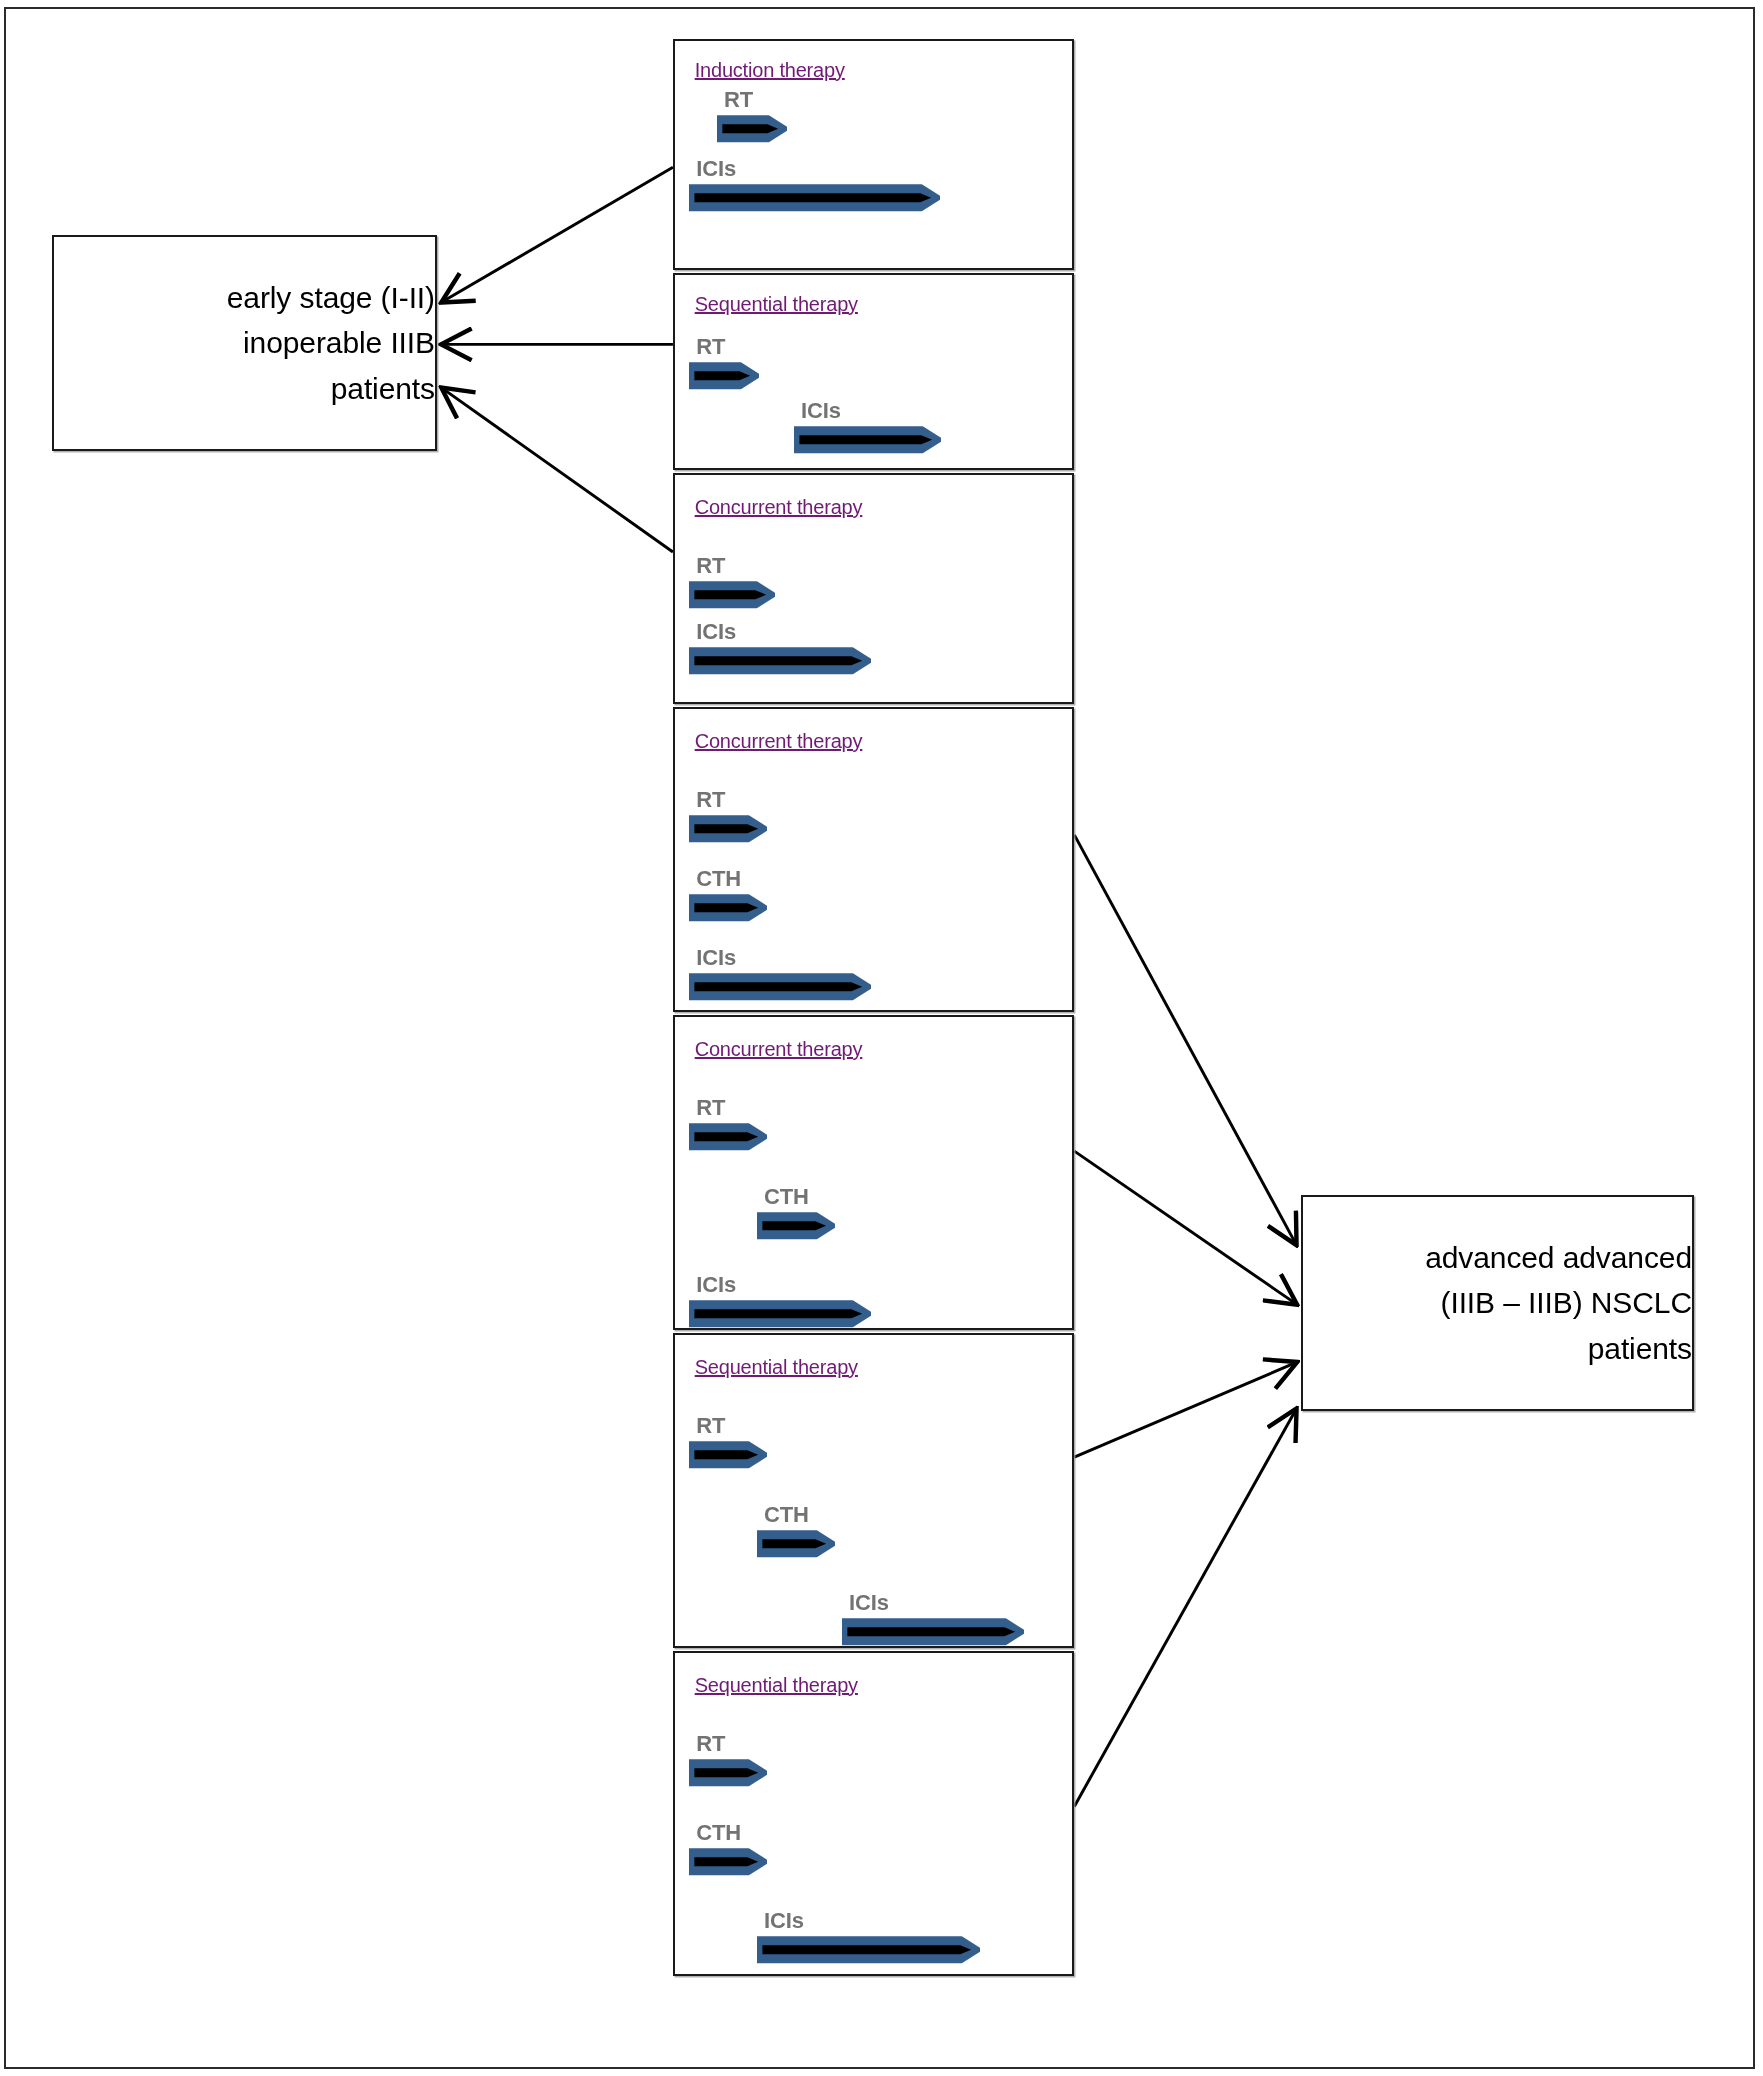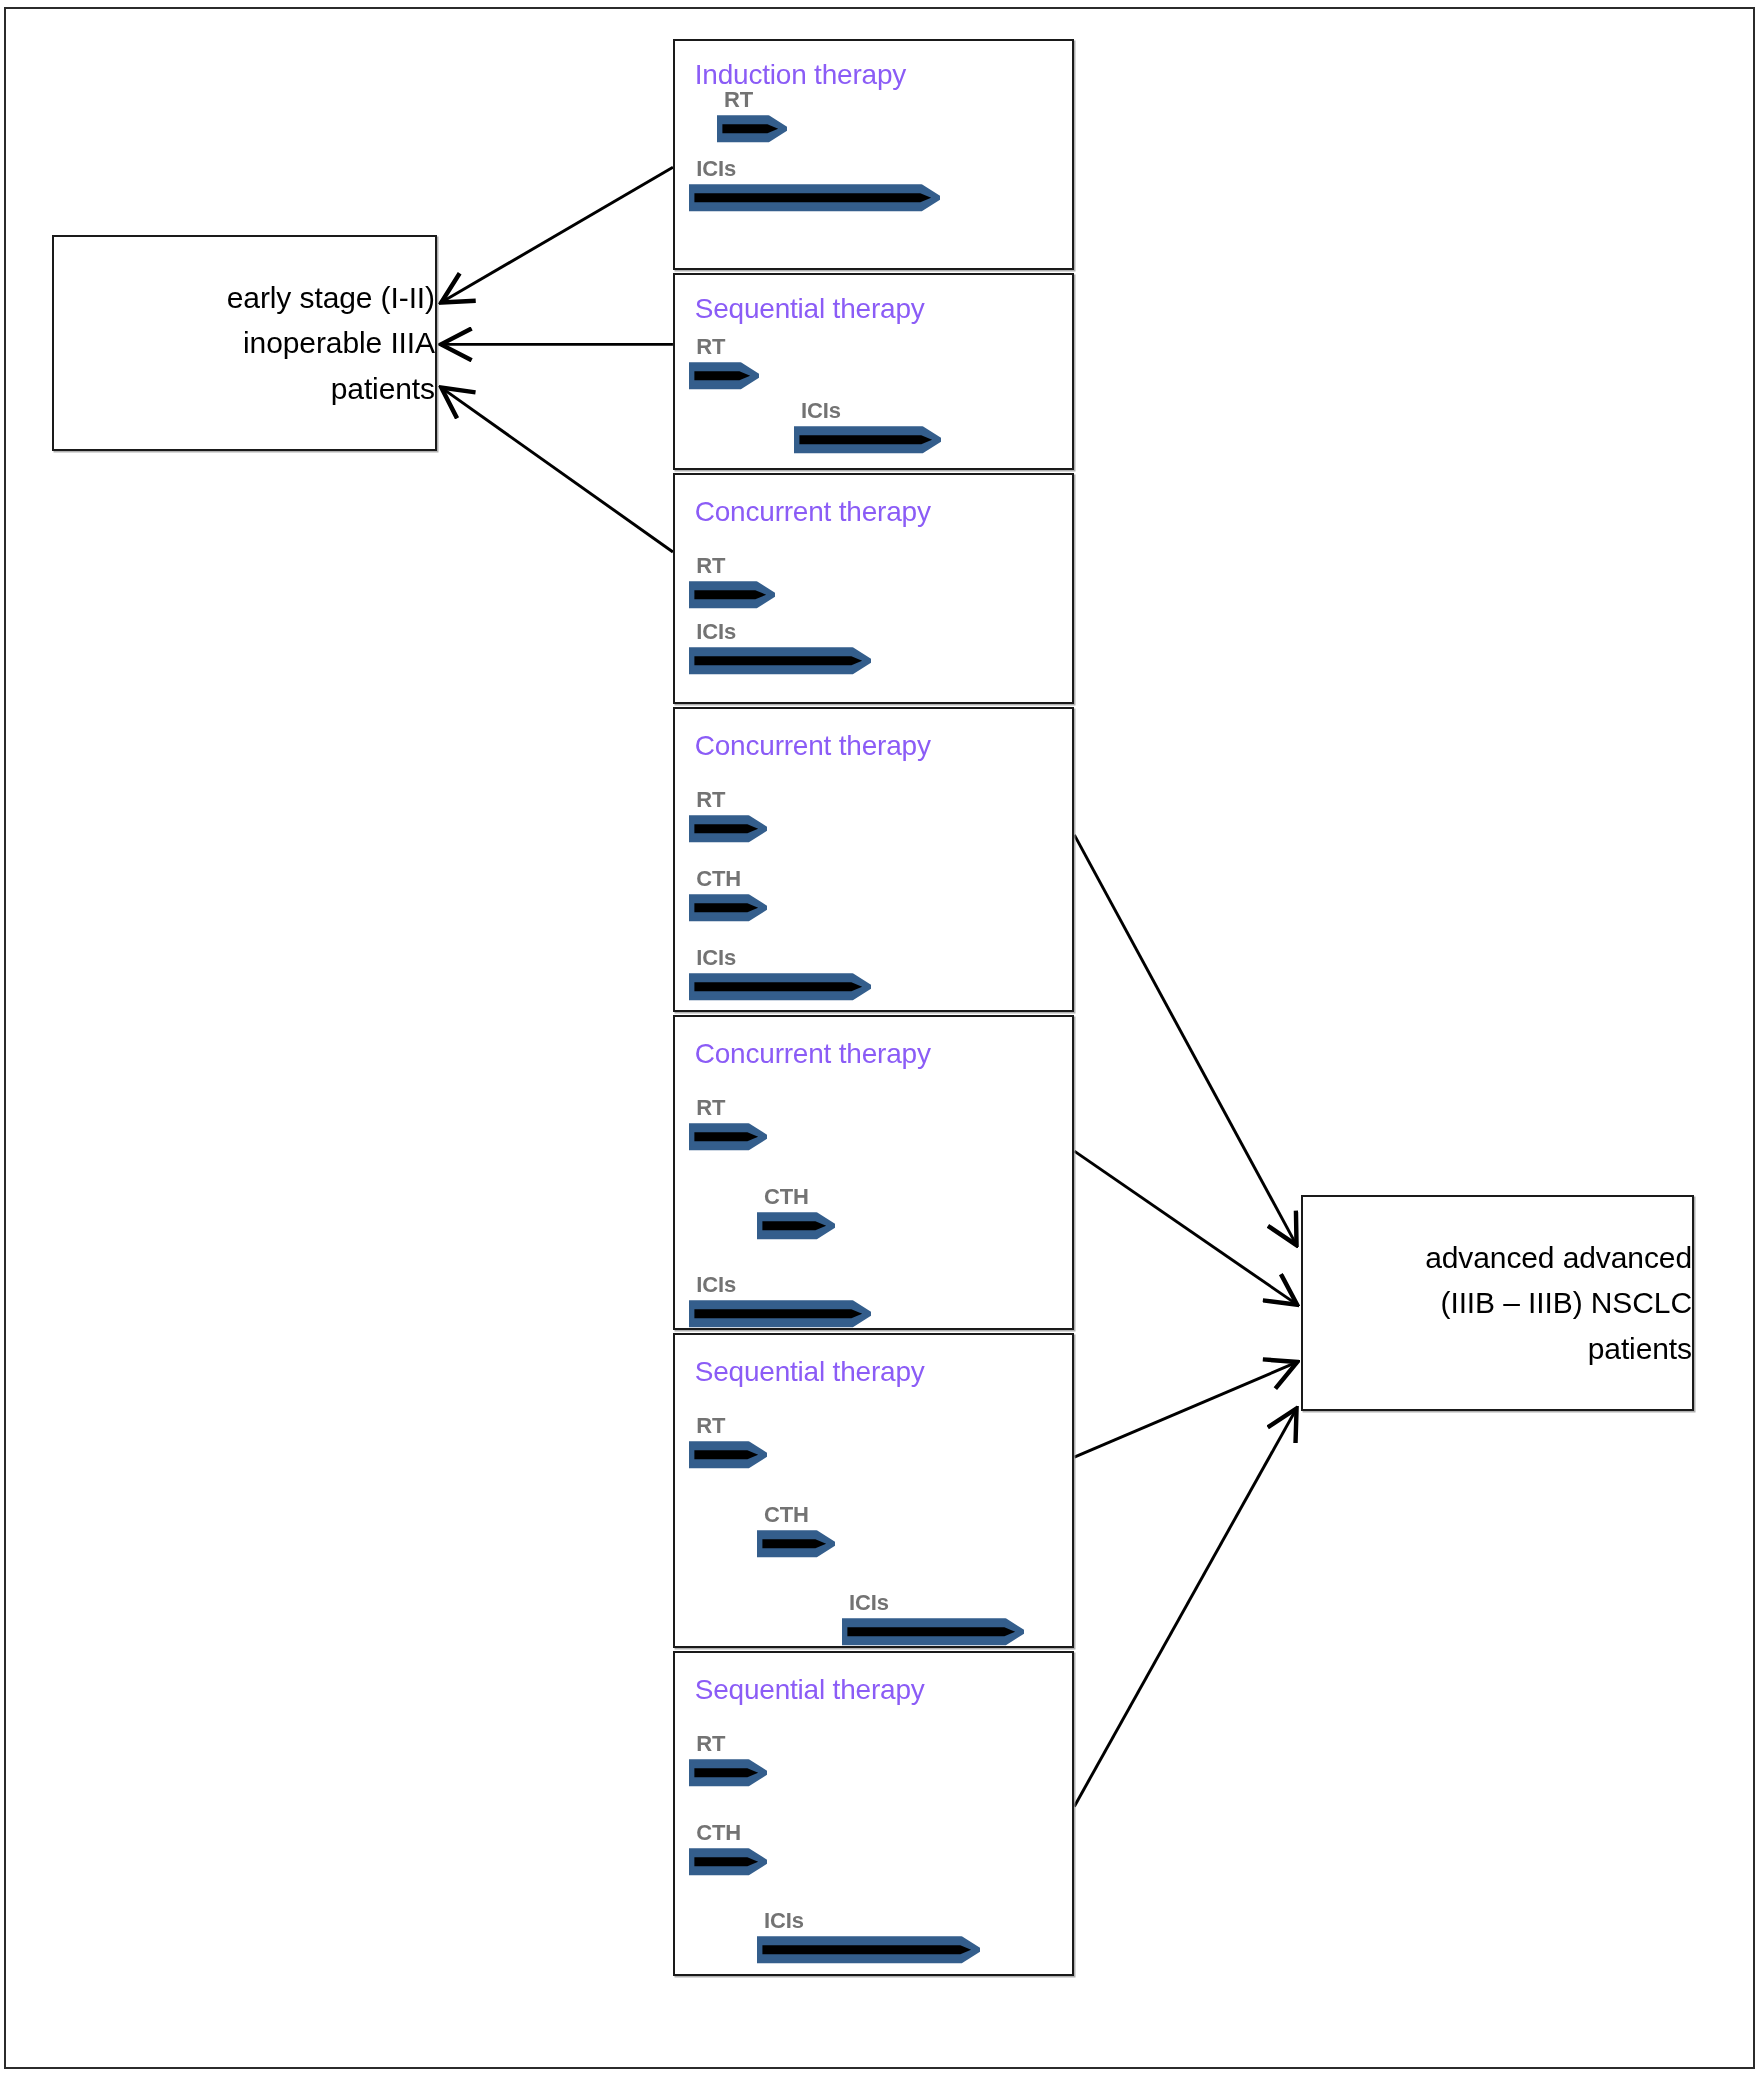--- a/index.html
+++ b/index.html
@@ -53,25 +53,26 @@
     color:#000000;
     white-space:nowrap;
     font-weight:400;
     letter-spacing:-0.1px;
   }
 
   
   .therapy-box{ }
   .therapy-title{
     position:absolute;
-    font-size:28px;
-    color:#8b5cf6;
+    font-size:20px;
+    color:#701a75;
     white-space:nowrap;
     font-weight:400;
     letter-spacing:-0.2px;
+    text-decoration:underline;
   }
 
   
   .tx{ position:absolute; }
   .tx-label{
     position:absolute;
     font-size:22px;
     color:#737373;
     white-space:nowrap;
     letter-spacing:-0.1px;
@@ -108,21 +109,21 @@
 
       <line x1="2184" y1="1697" x2="2634" y2="2528"></line>
       <line x1="2184" y1="2340" x2="2634" y2="2650"></line>
       <line x1="2184" y1="2962" x2="2634" y2="2770"></line>
       <line x1="2184" y1="3672" x2="2634" y2="2866"></line>
     </g>
   </svg>
 
   <div class="node stage-box" style="left:52px; top:235px; width:385px; height:216px;">
     <div class="stage-line">early stage (I-II)</div>
-    <div class="stage-line">inoperable IIIA</div>
+    <div class="stage-line">inoperable IIIB</div>
     <div class="stage-line">patients</div>
   </div>
 
   <div class="node stage-box" style="left:1301px; top:1195px; width:393px; height:216px;">
     <div class="stage-line">advanced advanced</div>
     <div class="stage-line">(IIIB – IIIB) NSCLC</div>
     <div class="stage-line">patients</div>
   </div>
 
   <div id="therapy-layer">

